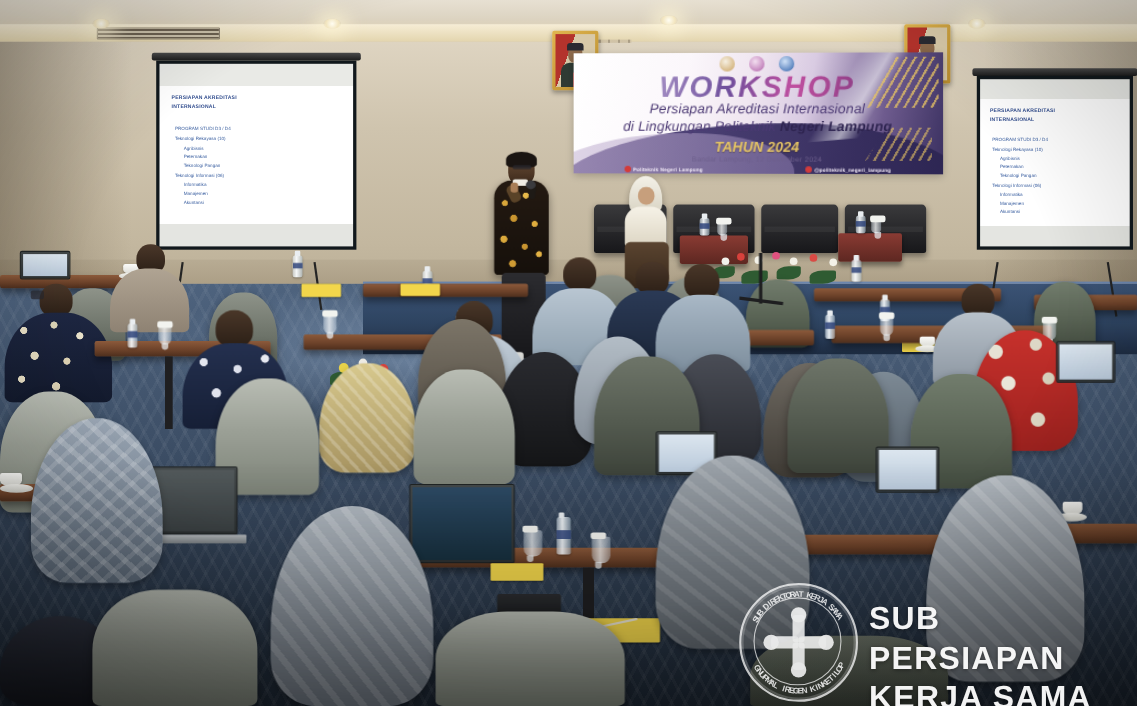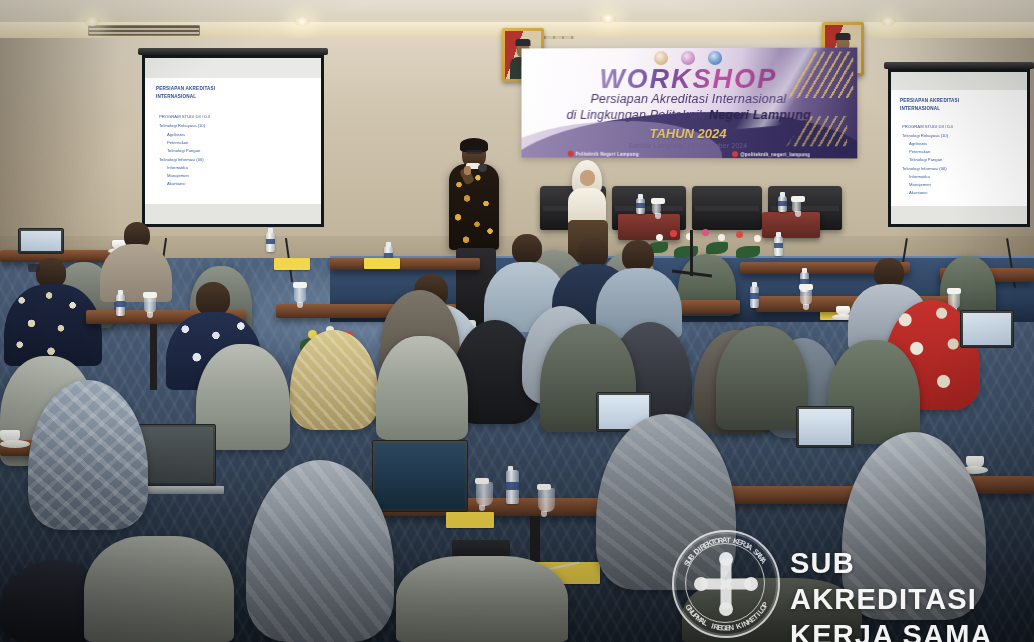--- a/index.html
+++ b/index.html
@@ -816,18 +816,18 @@
         <div class="wm-arm" style="transform:translate(-50%,0) rotate(90deg);"></div>
         <div class="wm-arm" style="transform:translate(-50%,0) rotate(180deg);"></div>
         <div class="wm-arm" style="transform:translate(-50%,0) rotate(270deg);"></div>
         <div class="wm-node" style="left:21px;top:-4px;"></div>
         <div class="wm-node" style="left:21px;bottom:-4px;"></div>
         <div class="wm-node" style="left:-4px;top:21px;"></div>
         <div class="wm-node" style="right:-4px;top:21px;"></div>
       </div>
     </div>
     <div class="wm-text">
-      <div>SUB AKREDITASI</div>
+      <div>SUB PERSIAPAN</div>
       <div>KERJA SAMA</div>
     </div>
   </div>
 
 </div>
 
 </body></html>

